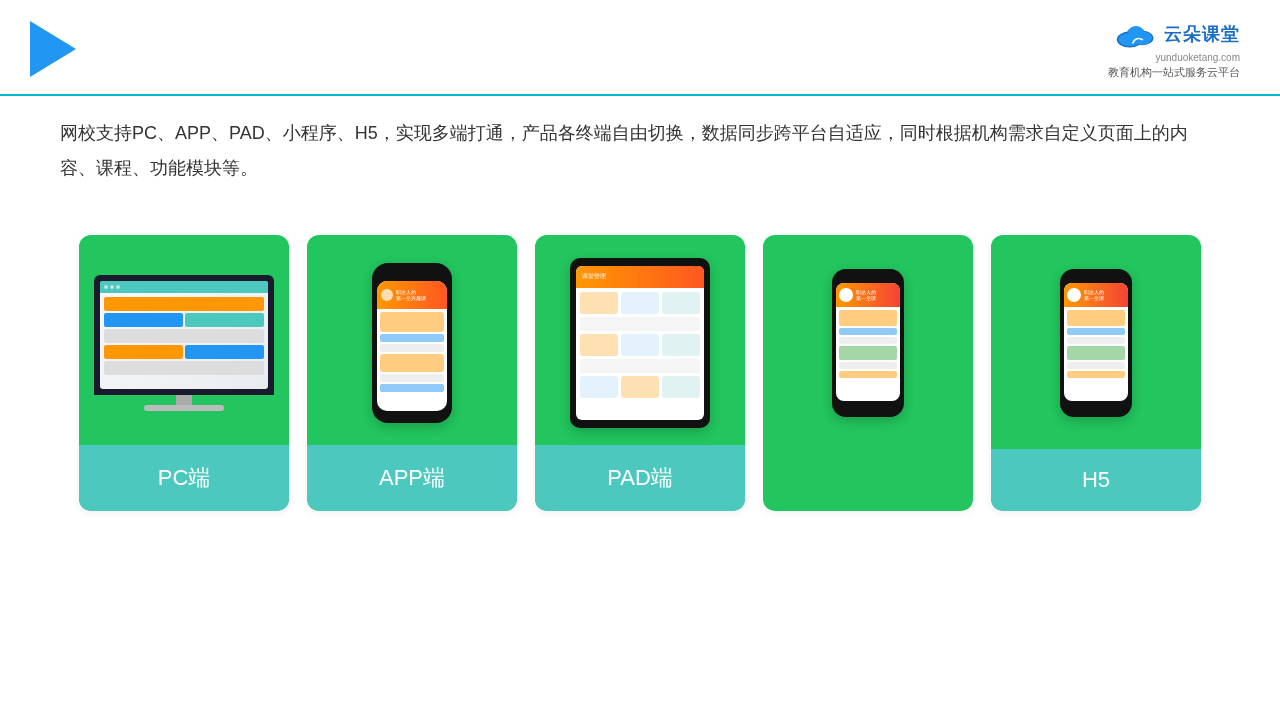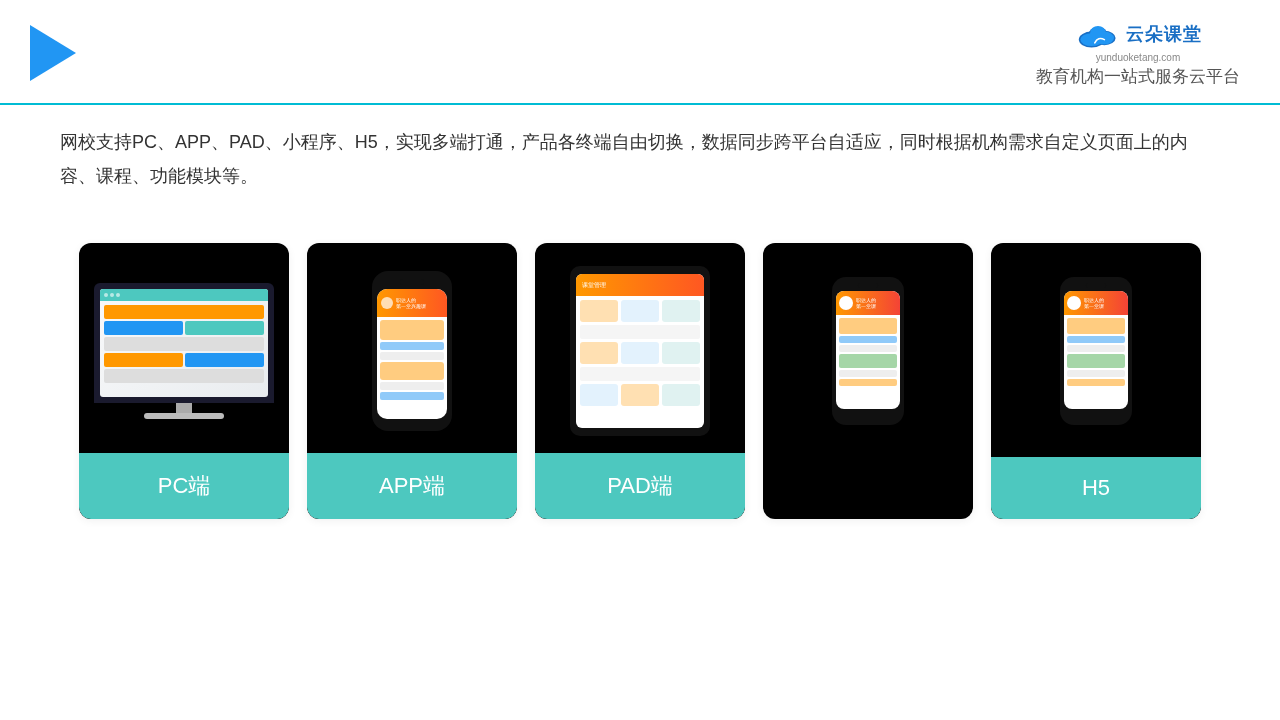--- a/index.html
+++ b/index.html
@@ -38,40 +38,40 @@
       color: #222;
     }
     .header-right {
       display: flex;
       align-items: center;
       gap: 8px;
     }
     .brand-logo {
       display: flex;
       flex-direction: column;
-      align-items: center;
+      align-items: flex-end;
       gap: 2px;
     }
     .brand-cloud {
       display: flex;
       align-items: center;
       gap: 4px;
     }
     .cloud-icon-svg {
       width: 48px;
       height: 32px;
     }
     .brand-name {
       font-size: 18px;
       font-weight: bold;
       color: #1a6fc4;
       letter-spacing: 1px;
     }
     .brand-sub {
-      font-size: 17px;
+      font-size: 11px;
       color: #555;
       text-align: right;
       line-height: 1.4;
     }
     .brand-url {
       font-size: 10px;
       color: #888;
     }
 
     
@@ -85,21 +85,21 @@
     
     .cards-container {
       display: flex;
       gap: 18px;
       padding: 30px 50px 30px 50px;
       justify-content: center;
       margin-top: 10px;
     }
 
     .card {
-      background: #000000;
+      background: #22c55e;
       border-radius: 12px;
       width: 210px;
       flex-shrink: 0;
       display: flex;
       flex-direction: column;
       align-items: flex-end;
       overflow: hidden;
       box-shadow: 0 2px 8px rgba(0,0,0,0.06);
     }
 

